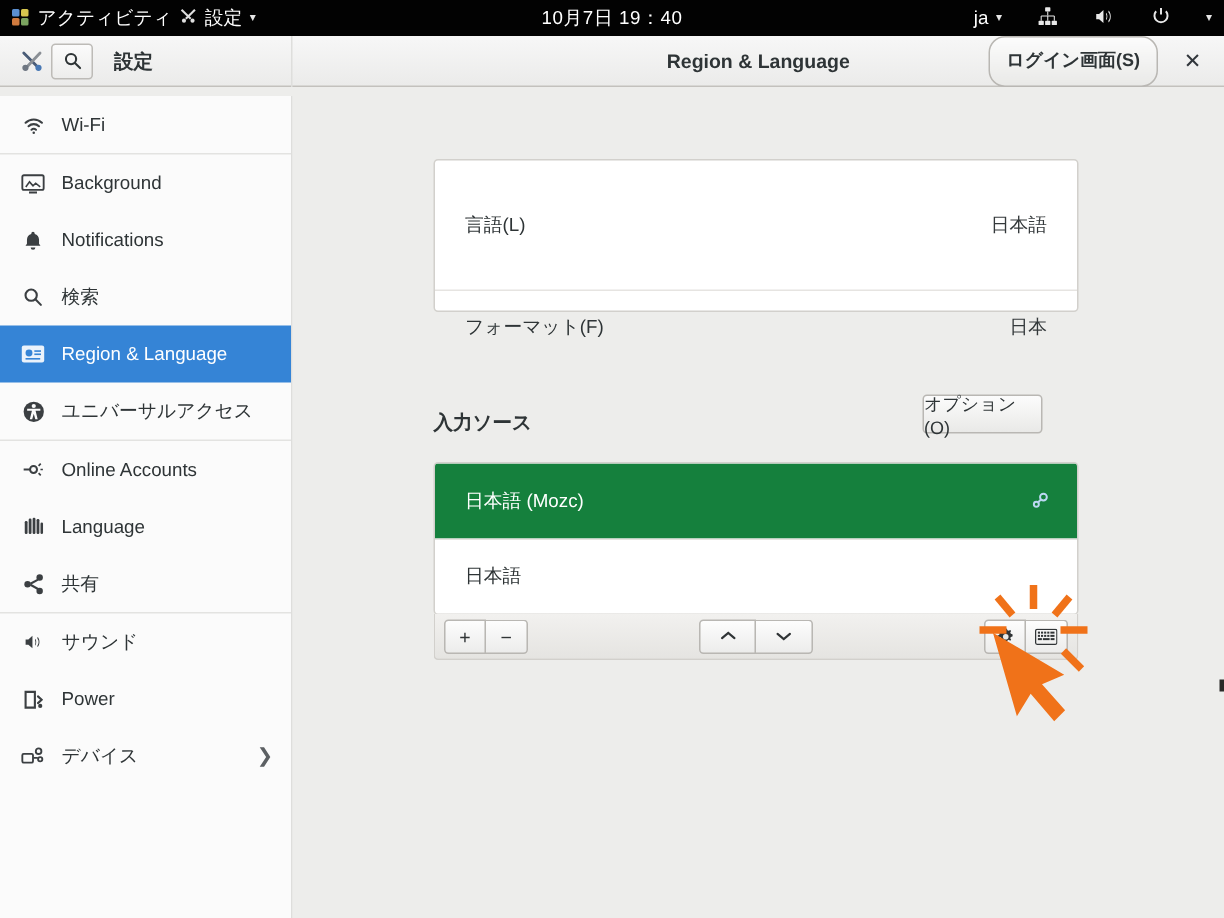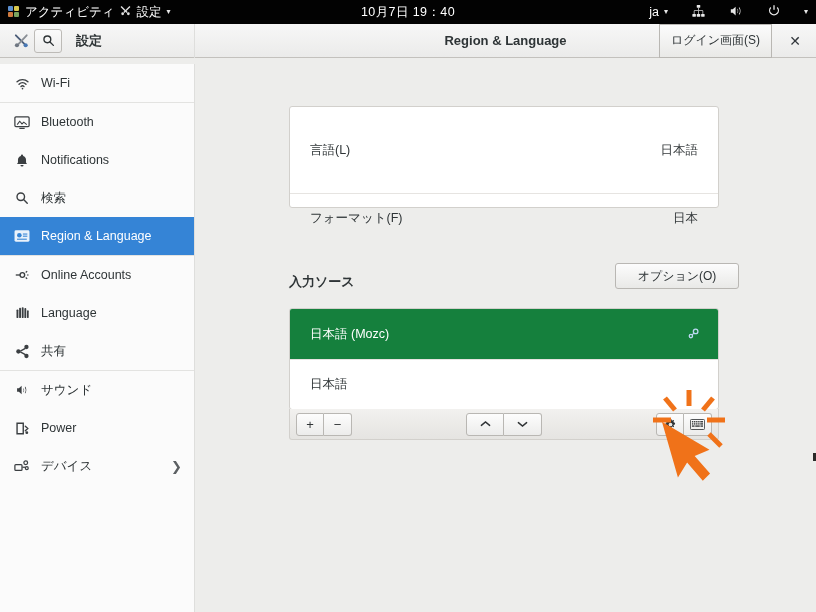--- a/index.html
+++ b/index.html
@@ -77,25 +77,26 @@
   #settings-label {
     margin-left: 14px; font-size: 13px; font-weight: bold; color: #2e3436;
   }
   #hb-title {
     position: absolute; left: 0; width: 100%; text-align: center;
     font-size: 13px; font-weight: bold; color: #2e3436;
   }
   #login-screen-btn {
     position: absolute; right: 44px;
     height: 25px; padding: 16px 11px;
-    border: 1px solid #b9b7b3; border-radius: 0;
+    border: 1px solid #b9b7b3; border-radius: 11px;
     background: linear-gradient(to bottom,#fcfcfc,#e9e9e7);
     font-size: 12px; color: #2e3436;
     display: flex; align-items: center; cursor: pointer;
     font-family: "Liberation Sans","DejaVu Sans",sans-serif;
+    font-weight: bold;
   }
   #close-btn {
     position: absolute; right: 13px; width: 16px; height: 16px;
     display: flex; align-items: center; justify-content: center;
     font-size: 14px; color: #31363b; cursor: pointer;
   }
 
   
   #sidebar {
     position: absolute; top: 40px; left: 0;
@@ -147,21 +148,21 @@
   .lang-row + .lang-row { border-top: 1px solid #e6e4e1; }
   .lang-row .lr-key { font-size: 12.5px; color: #2e3436; }
   .lang-row .lr-val { font-size: 12.5px; color: #34393b; }
 
   #input-heading {
     position: absolute; left: 93px; top: 215px;
     font-size: 13px; font-weight: bold; color: #2e3436;
   }
   #options-btn {
     position: absolute; left: 419px; top: 205px;
-    width: 124px; height: 26px;
+    width: 80px; height: 26px;
     border: 1px solid #b9b7b3; border-radius: 3px;
     background: linear-gradient(to bottom,#fcfcfc,#e9e9e7);
     font-size: 12px; color: #2e3436;
     display: flex; align-items: center; justify-content: center;
     cursor: pointer;
     font-family: "Liberation Sans","DejaVu Sans",sans-serif;
   }
 
   #card-sources {
     left: 93px; top: 216px; width: 430px; height: 136px;
@@ -324,21 +325,21 @@
       </div>
       <div class="side-sep"></div>
       <div class="side-item">
         <span class="si-icon">
           <svg width="16" height="15" viewBox="0 0 18 16" fill="none" stroke="currentColor" stroke-width="1.4">
             <rect x="1" y="1.6" width="16" height="11" rx="1.2"></rect>
             <path d="M3.6 10.4 L6.4 6.6 L9 9.6 L11 7.6 L14.4 10.4" stroke-width="1.2"></path>
             <path d="M6 14.6h6"></path>
           </svg>
         </span>
-        <span class="si-label">Bluetooth</span>
+        <span class="si-label">Background</span>
       </div>
       <div class="side-item">
         <span class="si-icon">
           <svg width="14" height="15" viewBox="0 0 16 16" fill="currentColor">
             <path d="M8 1.2a1.3 1.3 0 0 1 1.3 1.3v.4c2 .5 3.3 2.3 3.3 4.4v3l1.1 1.6H2.3L3.4 10.3v-3c0-2.1 1.3-3.9 3.3-4.4V2.5A1.3 1.3 0 0 1 8 1.2z"></path>
             <path d="M6.2 13.1h3.6a1.8 1.8 0 0 1-3.6 0z"></path>
           </svg>
         </span>
         <span class="si-label">Notifications</span>
       </div>
@@ -355,20 +356,30 @@
         <span class="si-icon">
           <svg width="16" height="14" viewBox="0 0 18 14" fill="currentColor">
             <rect x="0.6" y="0.6" width="16.8" height="12.8" rx="1.6" fill="currentColor"></rect>
             <circle cx="6" cy="6.2" r="2.6" fill="#3584d6"></circle>
             <rect x="10" y="4.2" width="5" height="1.2" fill="#3584d6"></rect>
             <rect x="10" y="6.6" width="5" height="1.2" fill="#3584d6"></rect>
             <rect x="3.4" y="10" width="11" height="1.2" fill="#3584d6"></rect>
           </svg>
         </span>
         <span class="si-label">Region &amp; Language</span>
+      </div>
+      <div class="side-item">
+        <span class="si-icon">
+          <svg width="15" height="15" viewBox="0 0 16 16" fill="currentColor">
+            <circle cx="8" cy="8" r="7.2"></circle>
+            <circle cx="8" cy="3.9" r="1.5" fill="#fbfbfb"></circle>
+            <path d="M3.3 5.8h9.4v1.5H9.3l1.5 6.1H9.1L8 9.4 6.9 13.4H5.2l1.5-6.1H3.3z" fill="#fbfbfb"></path>
+          </svg>
+        </span>
+        <span class="si-label">ユニバーサルアクセス</span>
       </div>
       <div class="side-sep"></div>
       <div class="side-item">
         <span class="si-icon">
           <svg width="16" height="14" viewBox="0 0 18 14" fill="none" stroke="currentColor" stroke-width="1.5">
             <path d="M2 7h5"></path>
             <circle cx="9.4" cy="7" r="2.6"></circle>
             <path d="M13.2 4.2l1.6-1.6M13.2 9.8l1.6 1.6M14.6 7h1.8" stroke-width="1.3"></path>
           </svg>
         </span>

